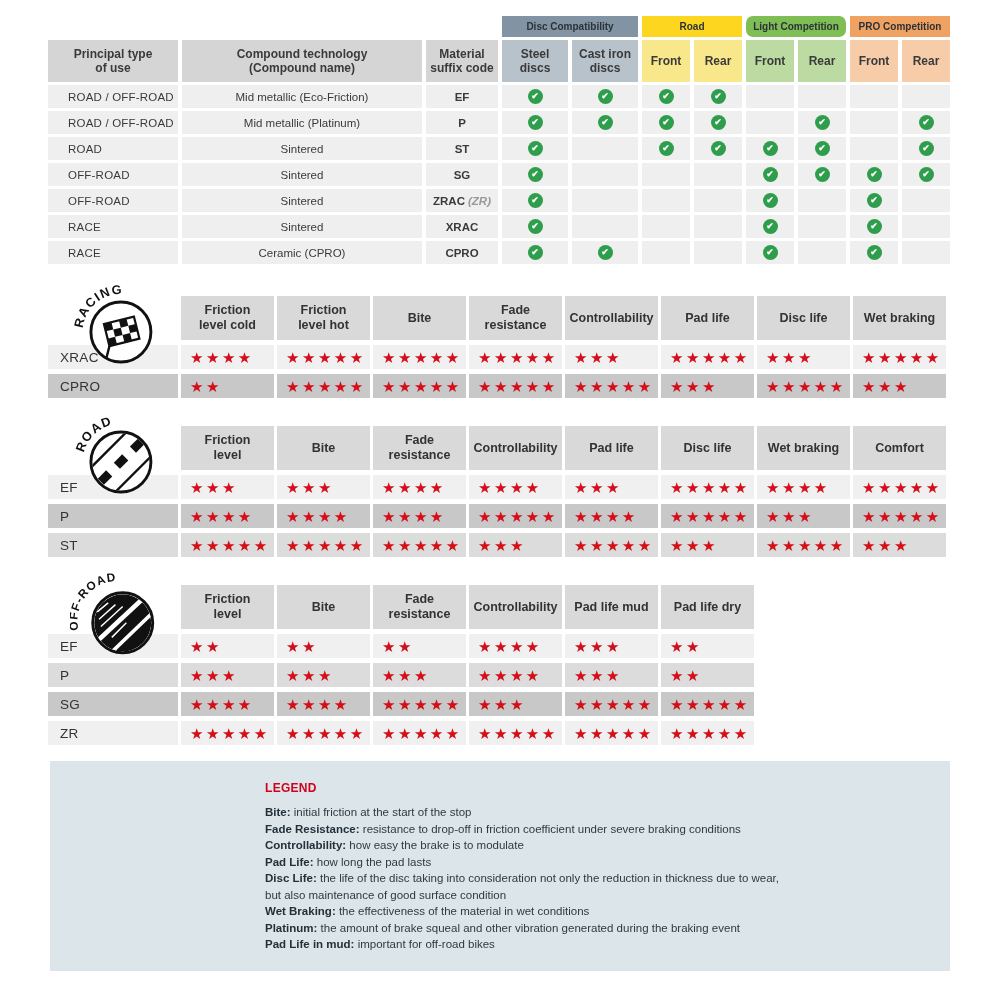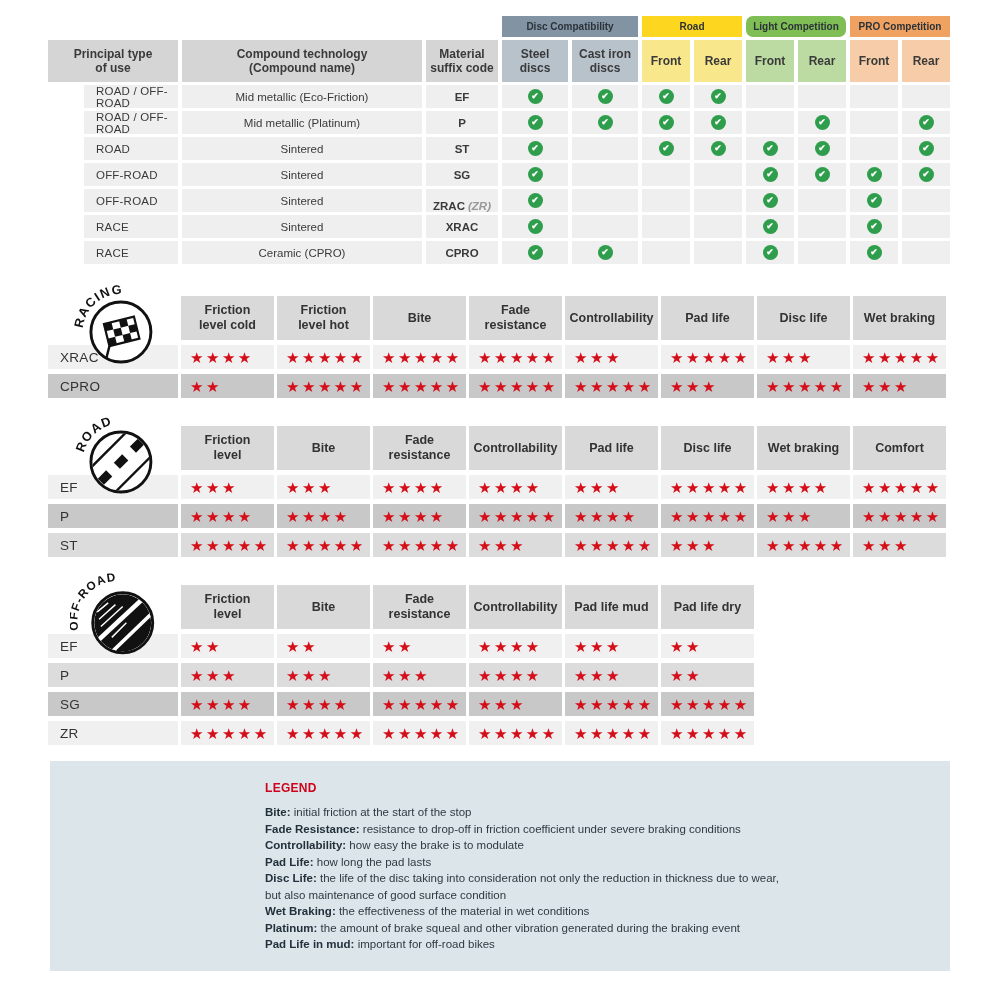--- a/index.html
+++ b/index.html
@@ -5,21 +5,21 @@
   html,body{margin:0;padding:0;background:#fff;}
   body{width:1000px;font-family:"Liberation Sans",sans-serif;color:#3a3a3a;}
   .page{position:relative;width:1000px;min-height:1000px;background:#fff;}
 
   
   .compat-wrap{padding:16px 0 0 48px;}
   .compat-grid{display:grid;grid-template-columns:130px 240px 72px 66px 66px 48px 48px 48px 48px 48px 48px;gap:3px 4px;width:902px;}
   .group-h{height:21px;display:flex;align-items:center;justify-content:center;font-weight:bold;font-size:10px;color:#2b3238;}
   .col-h,.sub-h{min-height:42px;display:flex;align-items:center;justify-content:center;text-align:center;font-weight:bold;font-size:12px;line-height:1.2;background:#d5d5d5;color:#3a3a3a;white-space:pre-line;}
   .cell{background:#efefef;height:23px;display:flex;align-items:center;font-size:11.5px;color:#3a3a3a;}
-  .use-cell{padding-left:12px;letter-spacing:.2px;margin-left:36px;}
+  .use-cell{padding-left:20px;letter-spacing:.2px;}
   .tech-cell,.code-cell{justify-content:center;}
   .code-cell{font-weight:bold;}
   .code-suffix{color:#9a9a9a;font-weight:bold;margin-left:3px;font-style:italic;}
   .check-cell{justify-content:center;}
   .check{width:15px;height:15px;border-radius:50%;background:#2f9e4c;color:#fff;font-size:9px;font-weight:bold;display:flex;align-items:center;justify-content:center;line-height:1;}
 
   
   .rating-section{position:relative;margin:28px 0 0 48px;}
   .rating-section.first{margin-top:32px;}
   .table-icon{position:absolute;left:22px;top:-24px;}
@@ -147,21 +147,21 @@
           <span class="check">✔</span>
         </div>
         <div class="cell check-cell" style="grid-area: 6 / 10;">
           <span class="check">✔</span>
         </div>
         <div class="cell check-cell" style="grid-area: 6 / 11;">
           <span class="check">✔</span>
         </div>
         <div class="cell use-cell" style="grid-area: 7 / 1;">OFF-ROAD</div>
         <div class="cell tech-cell" style="grid-area: 7 / 2;">Sintered</div>
-        <div class="cell code-cell" style="grid-area: 7 / 3; align-items: flex-end;">ZRAC<span class="code-suffix">(ZR)</span></div>
+        <div class="cell code-cell" style="grid-area: 7 / 3;">ZRAC<span class="code-suffix">(ZR)</span></div>
         <div class="cell check-cell" style="grid-area: 7 / 4;">
           <span class="check">✔</span>
         </div>
         <div class="cell check-cell" style="grid-area: 7 / 5;"></div>
         <div class="cell check-cell" style="grid-area: 7 / 6;"></div>
         <div class="cell check-cell" style="grid-area: 7 / 7;"></div>
         <div class="cell check-cell" style="grid-area: 7 / 8;">
           <span class="check">✔</span>
         </div>
         <div class="cell check-cell" style="grid-area: 7 / 9;"></div>

